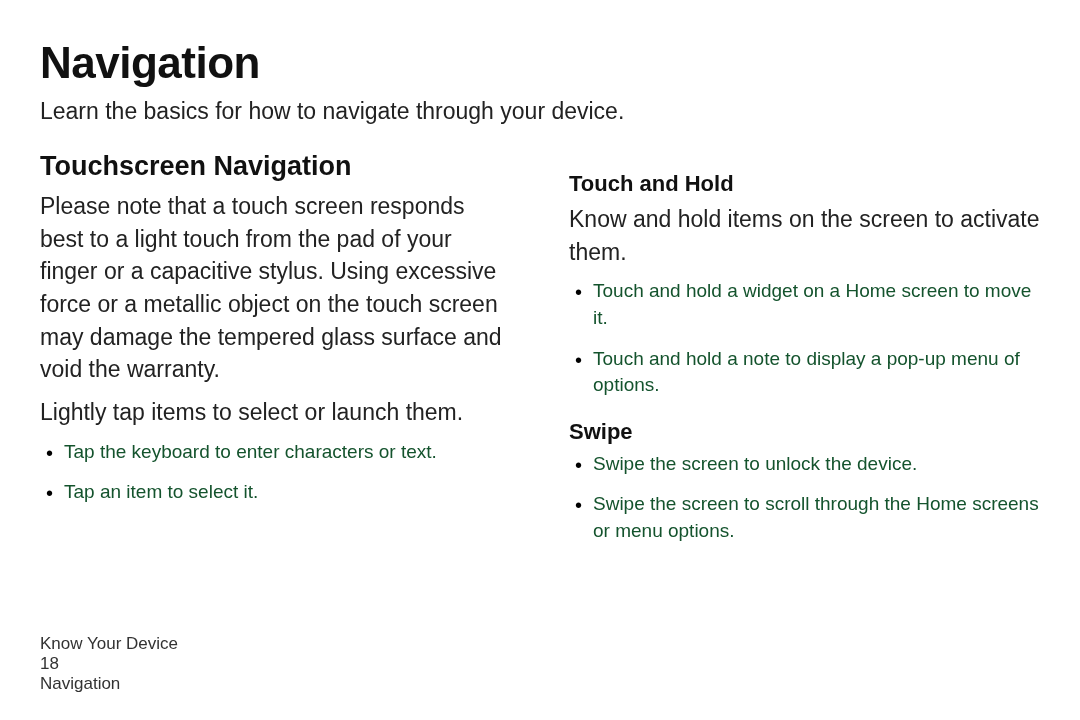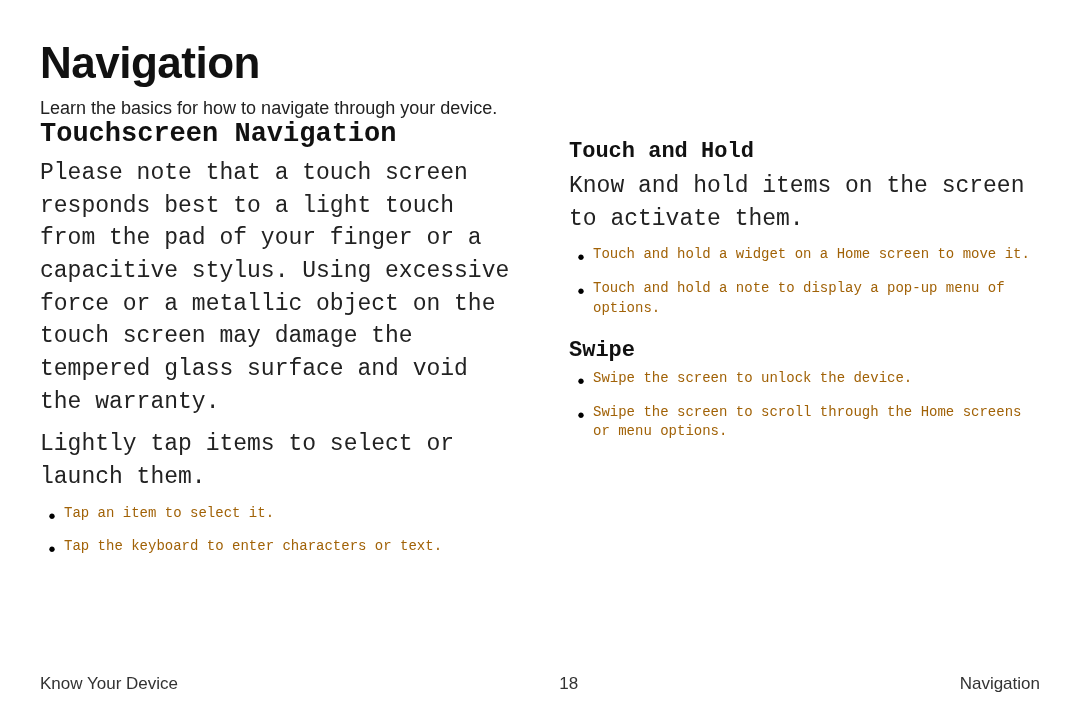--- a/index.html
+++ b/index.html
@@ -13,28 +13,28 @@
     position: relative;
     overflow: hidden;
   }
   .page-title {
     font-size: 44px;
     font-weight: 800;
     letter-spacing: -0.5px;
     margin-bottom: 10px;
   }
   .page-intro {
-    font-size: 18px;
+    font-size: 23px;
     font-weight: 400;
     color: #222;
+    margin-bottom: 26px;
   }
   .columns {
     display: flex;
     gap: 58px;
-    font-family: Liberation Mono, monospace;
   }
   .col {
     flex: 1;
     min-width: 0;
   }
   .section-heading {
     font-size: 27px;
     font-weight: 700;
     margin-bottom: 8px;
   }
@@ -49,23 +49,23 @@
     line-height: 1.42;
     color: #222;
     margin-bottom: 10px;
   }
   ul.bullets {
     list-style: none;
     padding: 0;
     margin: 6px 0 0 0;
   }
   ul.bullets li {
-    font-size: 14px;
+    font-size: 19px;
     line-height: 1.4;
-    color: #a16207;
+    color: #14532d;
     position: relative;
     padding-left: 24px;
     margin-bottom: 14px;
   }
   ul.bullets li::before {
     content: "•";
     position: absolute;
     left: 6px;
     top: 0;
     font-size: 20px;
@@ -73,38 +73,39 @@
   }
   .footer {
     position: absolute;
     left: 40px;
     right: 40px;
     bottom: 26px;
     display: flex;
     justify-content: space-between;
     font-size: 17px;
     color: #333;
+    flex-direction: column;
   }
 </style>
 </head>
 <body>
 
 <h1 class="page-title">Navigation</h1>
 <p class="page-intro">Learn the basics for how to navigate through your device.</p>
 
 <div class="columns">
 
   <div class="col">
     <h2 class="section-heading">Touchscreen Navigation</h2>
     <p class="body-text">Please note that a touch screen responds best to a light touch from the pad of your finger or a capacitive stylus. Using excessive force or a metallic object on the touch screen may damage the tempered glass surface and void the warranty.</p>
 
     <p class="body-text">Lightly tap items to select or launch them.</p>
     <ul class="bullets">
+      <li>Tap the keyboard to enter characters or text.</li>
       <li>Tap an item to select it.</li>
-      <li>Tap the keyboard to enter characters or text.</li>
     </ul>
   </div>
 
   <div class="col">
     <h3 class="sub-heading" style="margin-top:20px;">Touch and Hold</h3>
     <p class="body-text">Know and hold items on the screen to activate them.</p>
     <ul class="bullets">
       <li>Touch and hold a widget on a Home screen to move it.</li>
       <li>Touch and hold a note to display a pop-up menu of options.</li>
     </ul>

